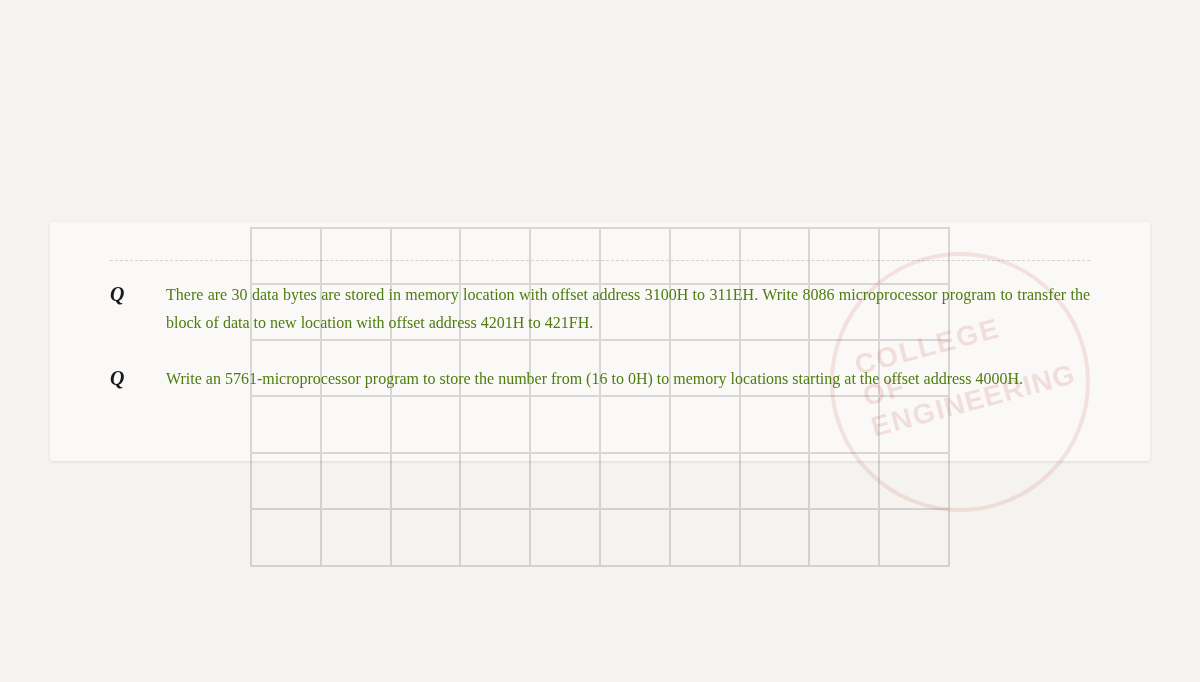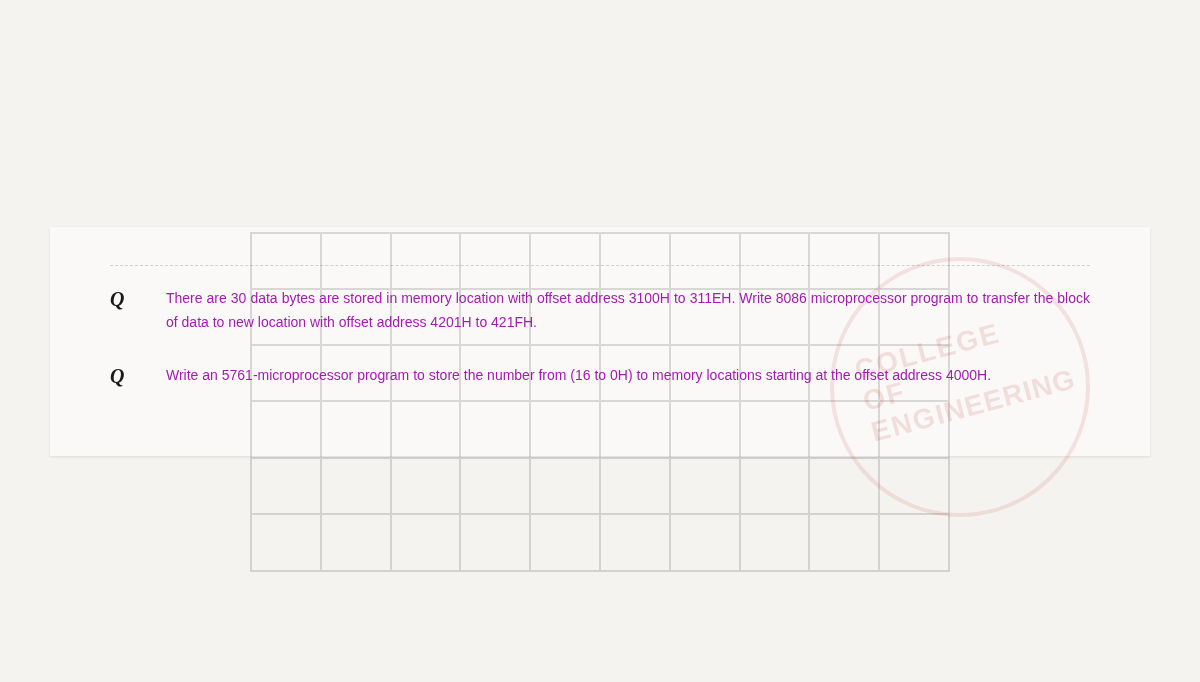--- a/index.html
+++ b/index.html
@@ -50,25 +50,25 @@
       font-weight: bold;
       font-style: italic;
       min-width: 40px;
       margin-right: 16px;
       margin-top: 2px;
       color: #1a1a1a;
       font-family: 'Times New Roman', Times, serif;
     }
 
     .question-text {
-      font-size: 14px;
+      font-size: 16px;
       line-height: 1.75;
-      color: #a21caf;
+      color: #4d7c0f;
       text-align: justify;
-      font-family: Liberation Sans, sans-serif;
+      font-family: Liberation Serif, serif;
       flex: 1;
     }
 
     .divider-line {
       border: none;
       border-top: 1px dashed #aaa;
       margin: 8px 0 20px 0;
       opacity: 0.5;
     }
 

